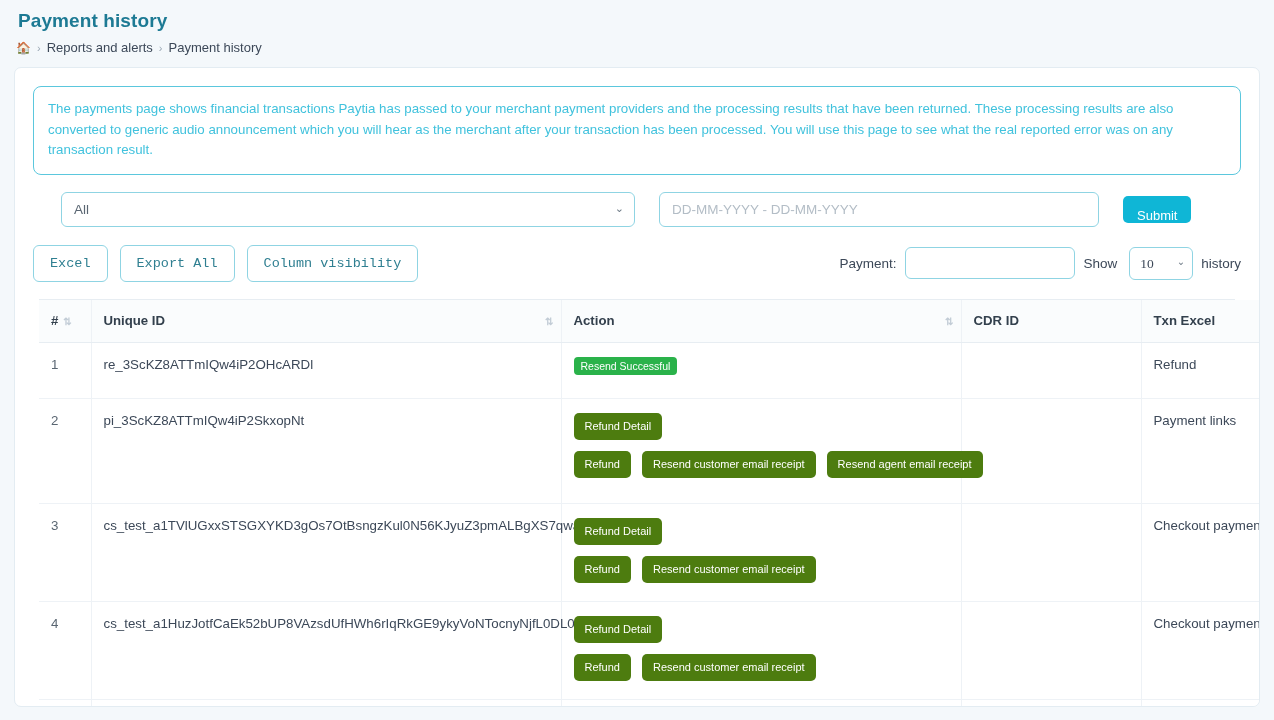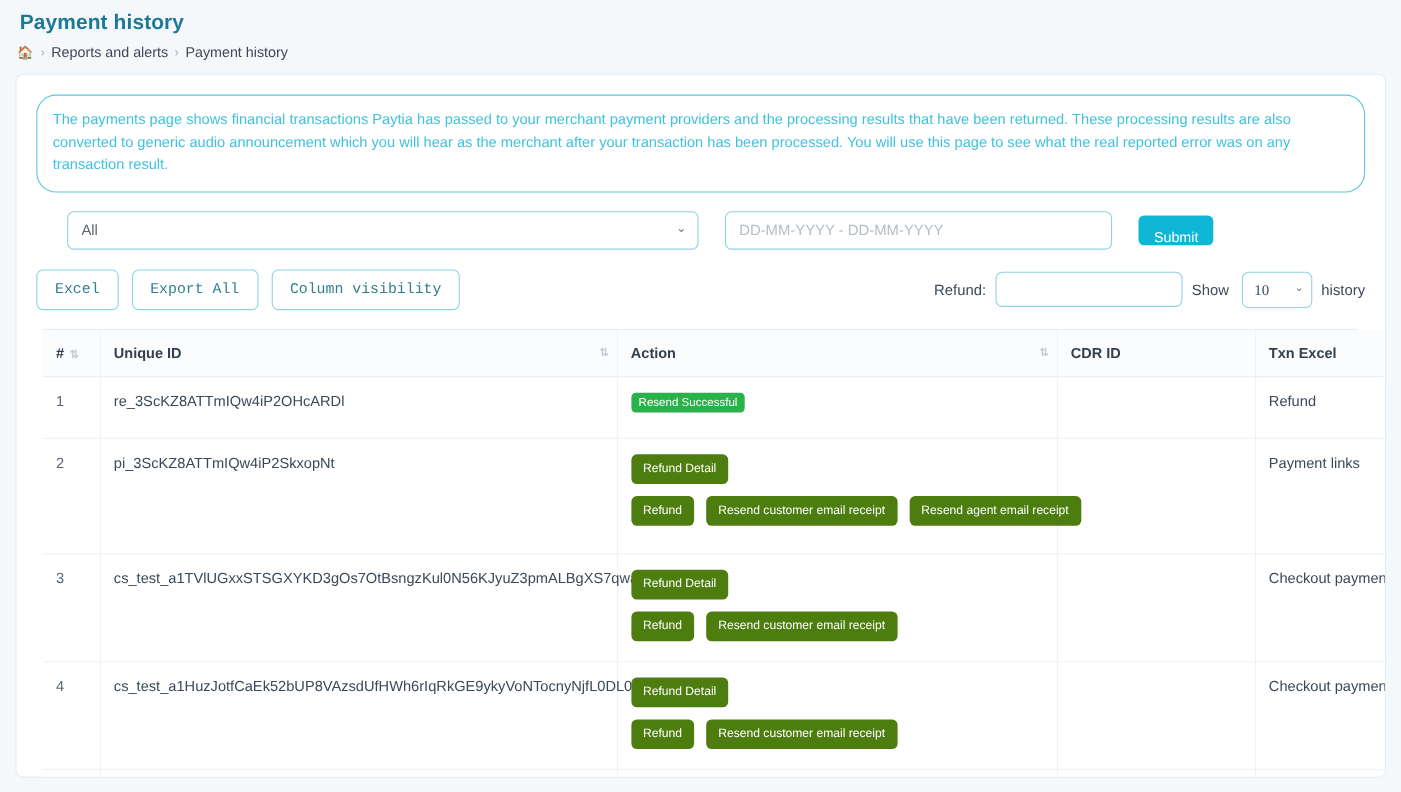--- a/index.html
+++ b/index.html
@@ -46,21 +46,21 @@
     border-radius: 7px;
     height: 640px;
     overflow: hidden;
     position: relative;
   }
 
   
   .info-banner {
     margin: 18px 18px 0 18px;
     border: 1px solid #5bc7dd;
-    border-radius: 18px;
+    border-radius: 8px;
     padding: 12px 14px 13px 14px;
     color: #41c2dd;
     font-size: 13.3px;
     line-height: 1.55;
   }
 
   
   .filter-row {
     display: flex;
     align-items: center;
@@ -89,21 +89,21 @@
   .select-wrap .chev {
     position: absolute;
     right: 11px; top: 50%;
     transform: translateY(-55%);
     pointer-events: none;
     color: #6d7a86;
     font-size: 11px;
     line-height: 1;
   }
   .date-input {
-    width: 352px;
+    width: 440px;
     height: 35px;
     margin-left: 24px;
     border: 1px solid #8fd4e3;
     border-radius: 6px;
     background: #fff;
     font-size: 13.5px;
     font-family: "Liberation Sans", sans-serif;
     color: #3c4858;
     padding: 0 12px;
     outline: none;
@@ -293,21 +293,21 @@
     <button class="btn-submit">Submit</button>
   </div>
 
   <div class="toolbar-row">
     <div class="btn-group">
       <button class="btn-outline">Excel</button>
       <button class="btn-outline">Export All</button>
       <button class="btn-outline">Column visibility</button>
     </div>
     <div class="right-tools">
-      <span class="search-label">Refund:</span>
+      <span class="search-label">Payment:</span>
       <input class="search-input" type="text" placeholder="" style="">
       <span>Show</span>
       <span class="entries-wrap">
         <select class="entries-select">
           <option>10</option>
         </select>
         <span class="chev">⌄</span>
       </span>
       <span>history</span>
     </div>

